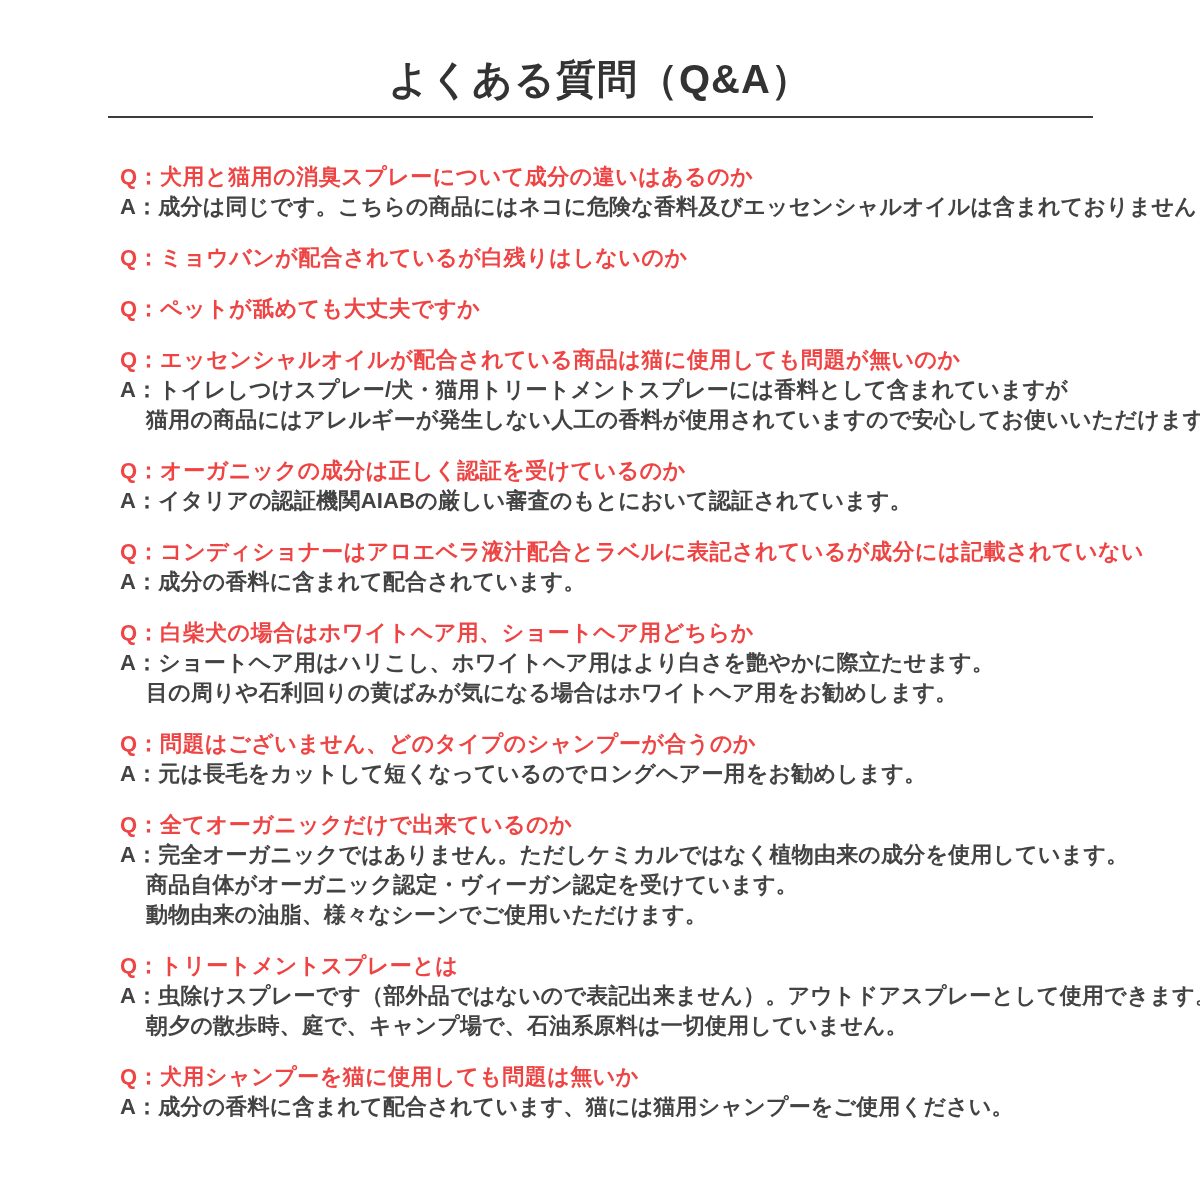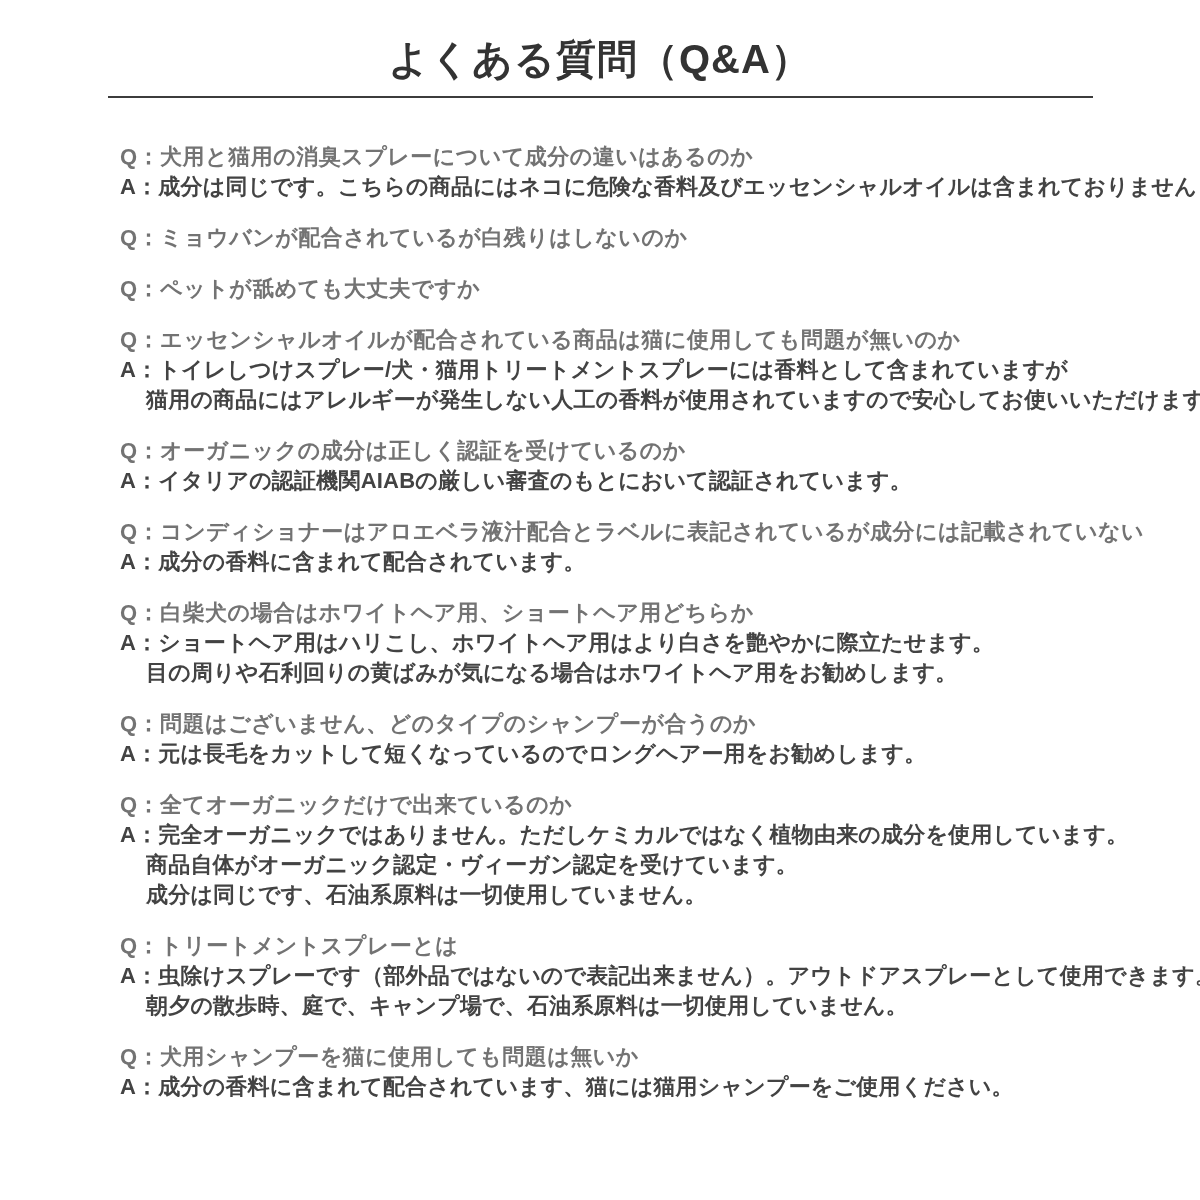--- a/index.html
+++ b/index.html
@@ -9,21 +9,21 @@
   }
   body {
     width: 1200px;
     height: 1200px;
     font-family: "Liberation Sans", "DejaVu Sans", sans-serif;
     color: #3a3a3a;
     overflow: hidden;
   }
   .page-title {
     margin: 0;
-    padding-top: 36px;
+    padding-top: 56px;
     text-align: center;
     font-size: 40px;
     font-weight: 700;
     color: #333333;
     letter-spacing: 1px;
     line-height: 46px;
   }
   .divider {
     width: 985px;
     margin: 14px auto 0 auto;
@@ -34,21 +34,21 @@
   .content {
     padding: 44px 100px 0 120px;
   }
   .qa-block {
     margin: 0 0 21px 0;
   }
   .q-line {
     font-size: 22px;
     line-height: 30px;
     font-weight: 700;
-    color: #737373;
+    color: #ef4444;
     letter-spacing: 0.5px;
     white-space: nowrap;
   }
   .a-line {
     font-size: 22px;
     line-height: 30px;
     font-weight: 700;
     color: #434343;
     letter-spacing: 0.2px;
     white-space: nowrap;
@@ -103,21 +103,21 @@
 
     <section class="qa-block">
       <div class="q-line">Q：問題はございません、どのタイプのシャンプーが合うのか</div>
       <div class="a-line">A：元は長毛をカットして短くなっているのでロングヘアー用をお勧めします。</div>
     </section>
 
     <section class="qa-block">
       <div class="q-line">Q：全てオーガニックだけで出来ているのか</div>
       <div class="a-line">A：完全オーガニックではありません。ただしケミカルではなく植物由来の成分を使用しています。</div>
       <div class="a-line cont">商品自体がオーガニック認定・ヴィーガン認定を受けています。</div>
-      <div class="a-line cont">成分は同じです、石油系原料は一切使用していません。</div>
+      <div class="a-line cont">動物由来の油脂、様々なシーンでご使用いただけます。</div>
     </section>
 
     <section class="qa-block">
       <div class="q-line">Q：トリートメントスプレーとは</div>
       <div class="a-line">A：虫除けスプレーです（部外品ではないので表記出来ません）。アウトドアスプレーとして使用できます。</div>
       <div class="a-line cont">朝夕の散歩時、庭で、キャンプ場で、石油系原料は一切使用していません。</div>
     </section>
 
     <section class="qa-block">
       <div class="q-line">Q：犬用シャンプーを猫に使用しても問題は無いか</div>

